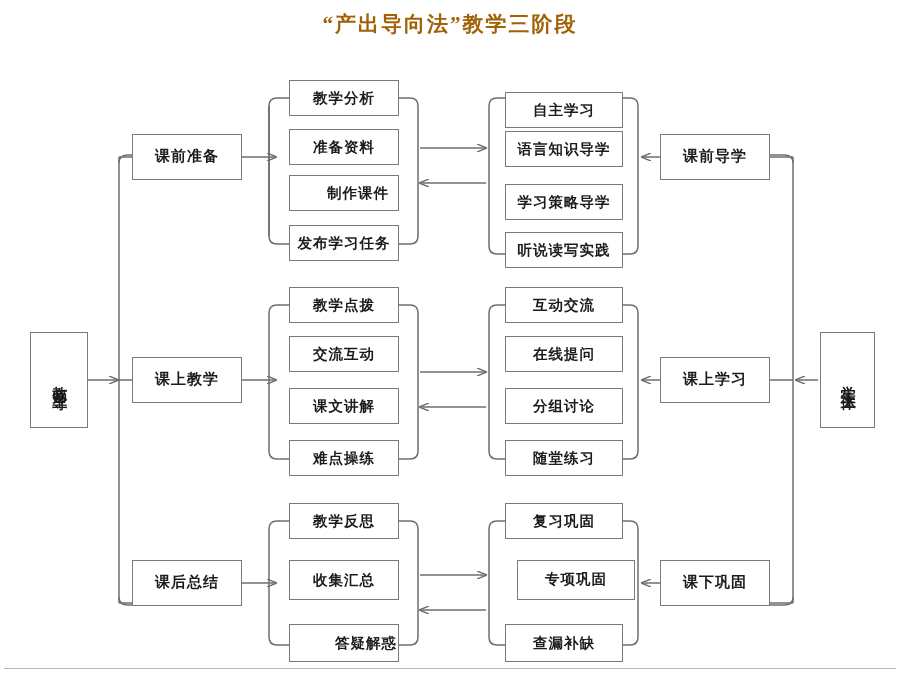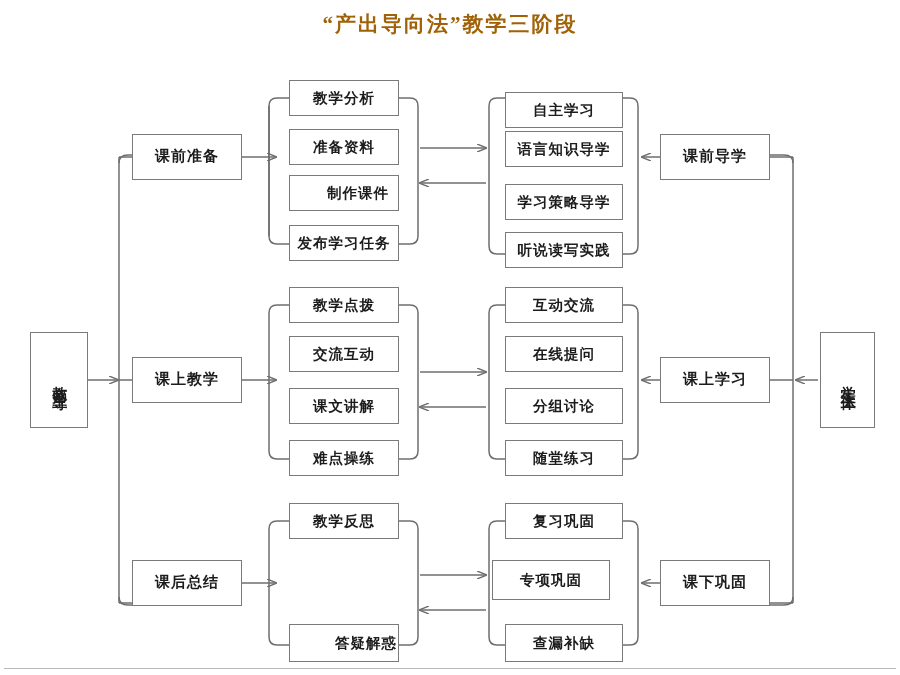--- a/index.html
+++ b/index.html
@@ -224,28 +224,31 @@
   <div class="node big" style="left:660px;top:357px;width:110px;height:46px;">
     <span>课上学习</span>
   </div>
 
   <div class="node big" style="left:132px;top:560px;width:110px;height:46px;">
     <span>课后总结</span>
   </div>
   <div class="node sm" style="left:289px;top:503px;width:110px;height:36px;">
     <span>教学反思</span>
   </div>
+  <div class="node sm" style="left:289px;top:560px;width:110px;height:40px;">
+    <span>收集汇总</span>
+  </div>
   <div class="node sm" style="left:289px;top:624px;width:110px;height:38px;padding-left:44px;">
     <span>答疑解惑</span>
   </div>
 
   <div class="node sm" style="left:505px;top:503px;width:118px;height:36px;">
     <span>复习巩固</span>
   </div>
-  <div class="node sm" style="left:492px;top:560px;width:118px;height:40px;">
+  <div class="node sm" style="left:517px;top:560px;width:118px;height:40px;font-family:Liberation Mono, monospace;">
     <span>专项巩固</span>
   </div>
   <div class="node sm" style="left:505px;top:624px;width:118px;height:38px;">
     <span>查漏补缺</span>
   </div>
 
   <div class="node big" style="left:660px;top:560px;width:110px;height:46px;">
     <span>课下巩固</span>
   </div>
 

